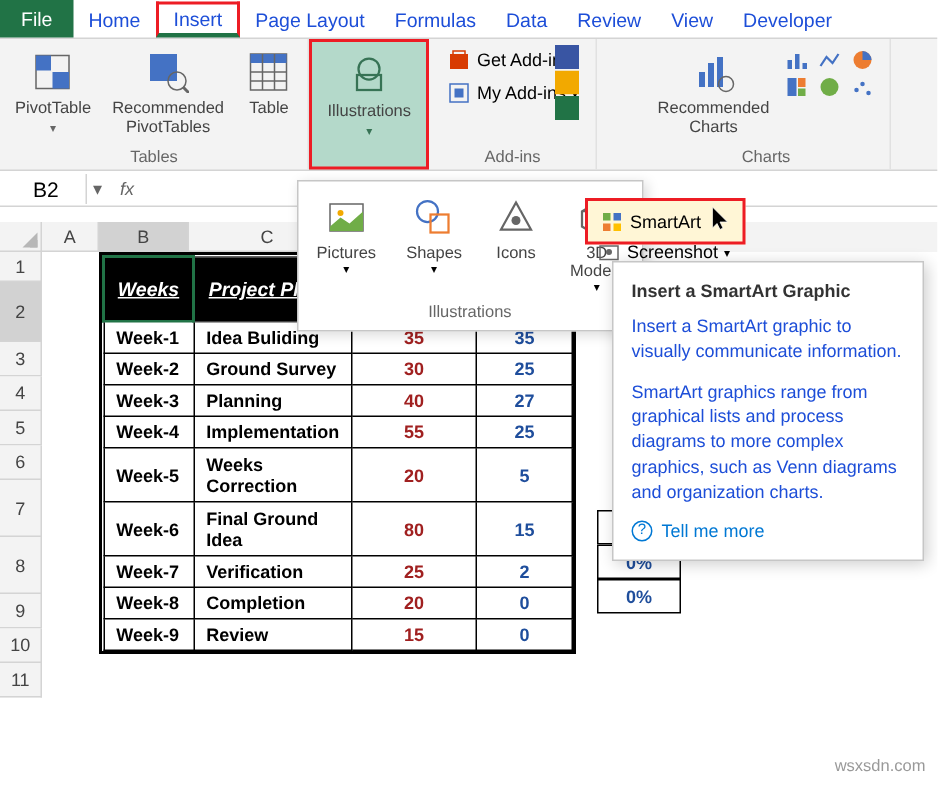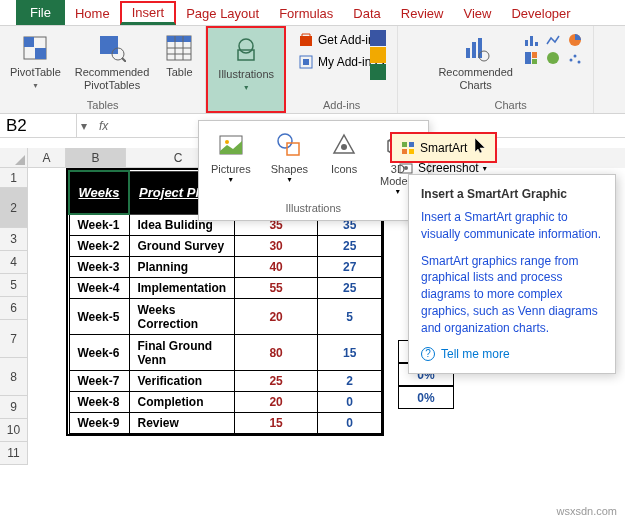--- a/index.html
+++ b/index.html
@@ -1,35 +1,35 @@
 <!DOCTYPE html>
 <html><head>
   <meta charset="utf-8">
   <style>
     * { box-sizing: border-box; margin: 0; padding: 0; }
     body { font-family: "Segoe UI", Arial, sans-serif; font-size: 12px; background: #fff; width: 625px; height: 523px; overflow: hidden; position: relative; }
     
-    .ribbon-tabs { display: flex; background: #fff; border-bottom: 1px solid #d4d4d4; height: 26px; align-items: flex-end; padding-left: 16px; }
+    .ribbon-tabs { display: flex; background: #fff; border-bottom: 1px solid #d4d4d4; height: 26px; align-items: flex-end; }
     .file-tab { background: #217346; color: #fff; padding: 4px 14px; font-size: 13px; height: 26px; display: flex; align-items: center; }
-    .tab { padding: 4px 10px; font-size: 13px; color: #b91c1c; cursor: pointer; height: 24px; display: flex; align-items: center; }
+    .tab { padding: 4px 10px; font-size: 13px; color: #1d4ed8; cursor: pointer; height: 24px; display: flex; align-items: center; }
     .tab.active { border: 2px solid #ed1c24; border-bottom: 3px solid #217346; }
     
     .ribbon-panel { display: flex; background: #f3f3f3; border-bottom: 1px solid #d4d4d4; height: 88px; }
     .ribbon-group { display: flex; flex-direction: column; align-items: center; border-right: 1px solid #e1e1e1; padding: 2px 4px 0; }
     .ribbon-group-content { display: flex; gap: 2px; flex: 1; align-items: flex-start; padding-top: 2px; }
     .ribbon-group-label { font-size: 11px; color: #666; padding: 2px 0; }
     .ribbon-btn { display: flex; flex-direction: column; align-items: center; justify-content: flex-start; padding: 2px 6px; cursor: pointer; text-align: center; min-width: 32px; gap: 2px; }
     .ribbon-btn-sm { display: flex; align-items: center; gap: 4px; padding: 2px 4px; cursor: pointer; font-size: 12px; }
     .ribbon-icon-lg { width: 32px; height: 32px; display: flex; align-items: center; justify-content: center; }
     .ribbon-icon-sm { width: 16px; height: 16px; display: flex; align-items: center; justify-content: center; }
     .ribbon-btn-label { font-size: 11px; color: #444; line-height: 1.2; }
     .illustrations-active { background: #b4d9ca; border: 2px solid #ed1c24; }
     
     .cell-ref-bar { display: flex; align-items: center; height: 24px; border-bottom: 1px solid #d4d4d4; background: #fff; }
-    .name-box { width: 77px; padding: 2px 6px; border-right: 1px solid #d4d4d4; font-size: 17px; }
+    .name-box { width: 58px; padding: 2px 22px; border-right: 1px solid #d4d4d4; font-size: 14px; }
     .name-box-arrow { padding: 0 4px; color: #666; }
     .fx-label { padding: 0 8px; color: #666; font-style: italic; }
     
     .gallery-popup { position: absolute; top: 120px; left: 198px; background: #fff; border: 1px solid #c6c6c6; box-shadow: 2px 2px 8px rgba(0,0,0,0.15); z-index: 100; padding: 4px; }
     .gallery-row { display: flex; gap: 4px; }
     .gallery-item { display: flex; flex-direction: column; align-items: center; padding: 4px 8px; cursor: pointer; }
     .gallery-icon { width: 32px; height: 32px; display: flex; align-items: center; justify-content: center; }
     .gallery-label { font-size: 11px; color: #444; margin-top: 2px; }
     .gallery-group-label { text-align: center; font-size: 11px; color: #666; padding: 2px; }
     
@@ -407,21 +407,21 @@
     <td style="color:#1f4e9c;">25</td>
           </tr>
           <tr class="high">
     <td class="wk">Week-5</td>
     <td class="ph">Weeks Correction</td>
     <td class="sched">20</td>
     <td style="color:#1f4e9c;">5</td>
           </tr>
           <tr class="high">
     <td class="wk">Week-6</td>
-    <td class="ph">Final Ground Venn</td>
+    <td class="ph">Final Ground Idea</td>
     <td class="sched">80</td>
     <td style="color:#1f4e9c;">15</td>
           </tr>
           <tr>
     <td class="wk">Week-7</td>
     <td class="ph">Verification</td>
     <td class="sched">25</td>
     <td style="color:#1f4e9c;">2</td>
           </tr>
           <tr>

